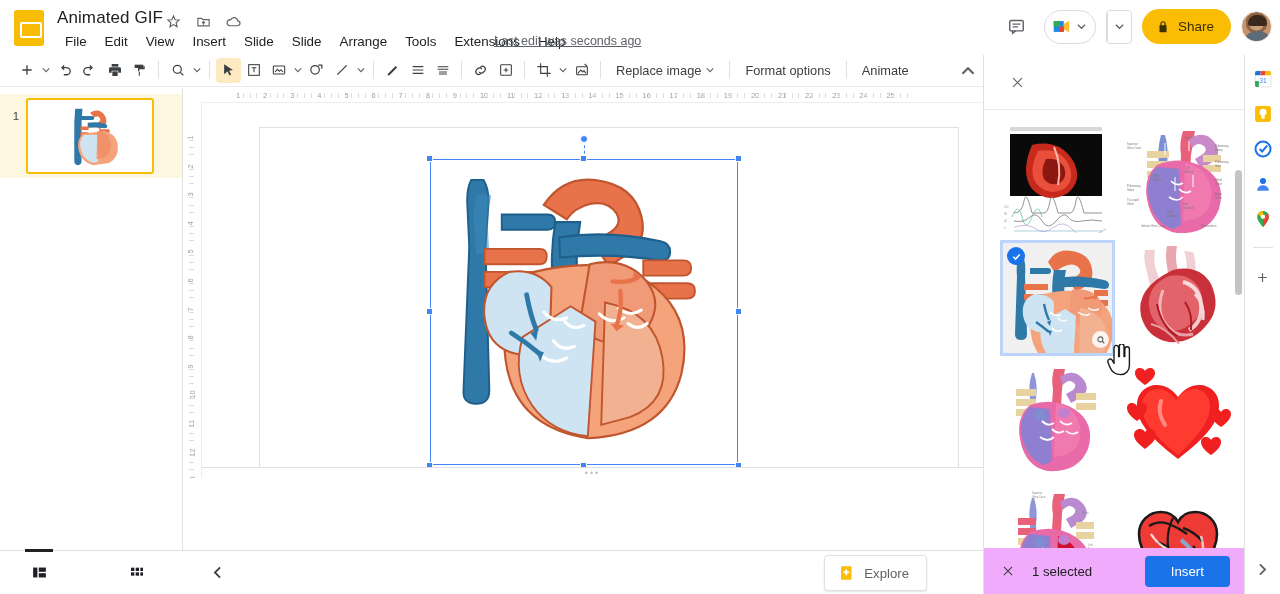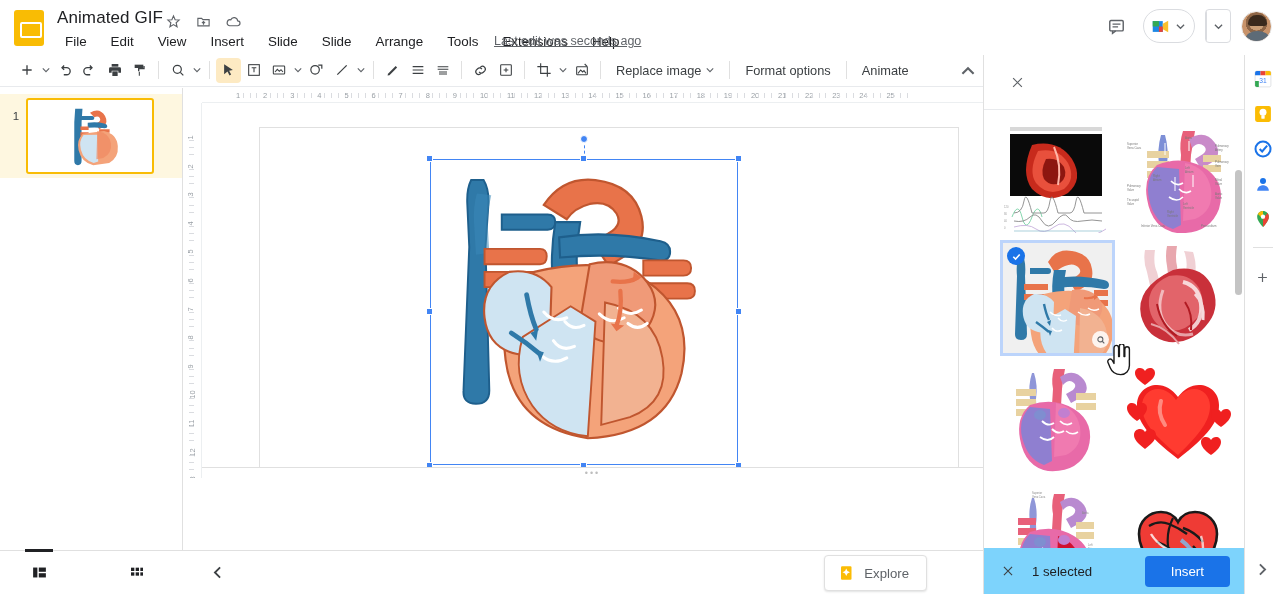--- a/index.html
+++ b/index.html
@@ -24,21 +24,21 @@
   }
   .doc-title {
     position: absolute; left: 57px; top: 7px;
     font-size: 17px; color: #202124; letter-spacing: .1px; line-height: 22px;
   }
   .title-icons { position: absolute; left: 163px; top: 11px; display: flex; gap: 10px; align-items: center; }
   .ticon { width: 20px; height: 20px; display: flex; align-items: center; justify-content: center;
            color: #5f6368; cursor: pointer; border-radius: 50%; }
   .ticon svg { display: block; }
 
-  .menubar { position: absolute; left: 58px; top: 31px; display: flex; gap: 10px; align-items: center; }
+  .menubar { position: absolute; left: 58px; top: 31px; display: flex; gap: 4px; align-items: center; }
   .menu-item {
     font-size: 13.4px; color: #202124; padding: 3px 7px; border-radius: 4px; cursor: pointer;
     line-height: 16px; white-space: nowrap;
   }
   .lastedit {
     position: absolute; left: 494px; top: 34px; font-size: 12.5px; color: #5f6368;
     text-decoration: underline; cursor: pointer; white-space: nowrap;
   }
 
   .topright { position: absolute; right: 8px; top: 9px; display: flex; align-items: center; gap: 10px; }
@@ -183,21 +183,21 @@
   }
   .mag-badge {
     position: absolute; right: 4px; bottom: 6px; width: 17px; height: 17px; border-radius: 50%;
     background: rgba(255,255,255,.85); display: flex; align-items: center; justify-content: center; z-index: 5;
   }
   .sp-scroll {
     position: absolute; right: 2px; top: 60px; width: 7px; height: 125px;
     background: #c4c4c4; border-radius: 4px; cursor: pointer;
   }
   .sp-footer {
-    position: absolute; left: 0; right: 0; bottom: 0; height: 46px; background: #7dd3fc;
+    position: absolute; left: 0; right: 0; bottom: 0; height: 46px; background: #f0abfc;
     display: flex; align-items: center; padding: 0 14px 0 10px; gap: 10px;
   }
   .sel-count { font-size: 13.2px; color: #202124; flex: 1; }
   .insert-btn {
     background: #1a73e8; color: #fff; font-size: 13.3px; font-weight: 500;
     padding: 8px 26px; border-radius: 4px; cursor: pointer;
   }
   .footer-x { width: 28px; height: 28px; display: flex; align-items: center; justify-content: center;
               color: #3c4043; cursor: pointer; border-radius: 50%; }
 
@@ -284,20 +284,26 @@
 
       <div class="slideshow-btn">
         <div class="slideshow-div"></div>
         <div class="slideshow-arrow">
           <svg width="9" height="9" viewBox="0 0 10 10">
               <path d="M1 3l4 4 4-4" fill="none" stroke="#5f6368" stroke-width="1.4"></path>
             </svg>
         </div>
       </div>
 
+      <div class="share-btn">
+        <svg width="14" height="14" viewBox="0 0 24 24" fill="#3c2e00">
+          <path d="M12 2a4.5 4.5 0 0 0-4.5 4.5V9H6v12h12V9h-1.5V6.5A4.5 4.5 0 0 0 12 2zm0 2a2.5 2.5 0 0 1 2.5 2.5V9h-5V6.5A2.5 2.5 0 0 1 12 4z"></path>
+        </svg>
+        <span>Share</span>
+      </div>
 
       <div class="avatar"></div>
     </div>
   </div>
 
   <div class="toolbar">
     <div class="tb">
       <svg width="16" height="16" viewBox="0 0 24 24" stroke="#3c4043" stroke-width="2" fill="none">
           <path d="M12 5v14M5 12h14"></path>
         </svg>

